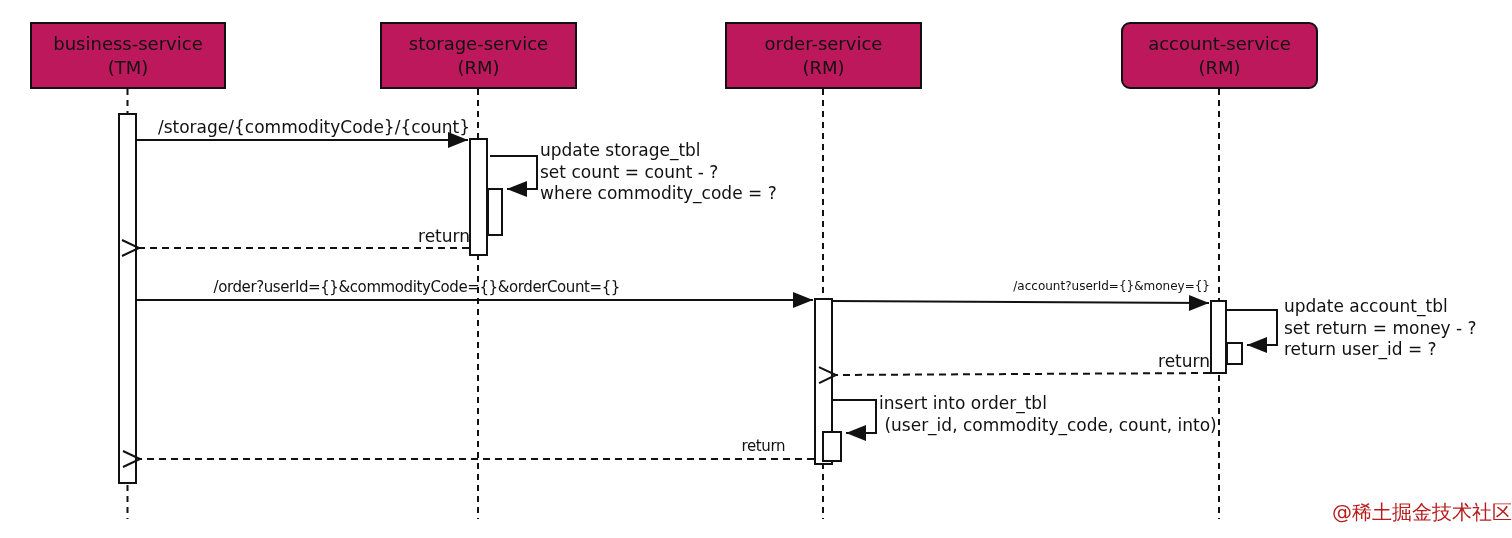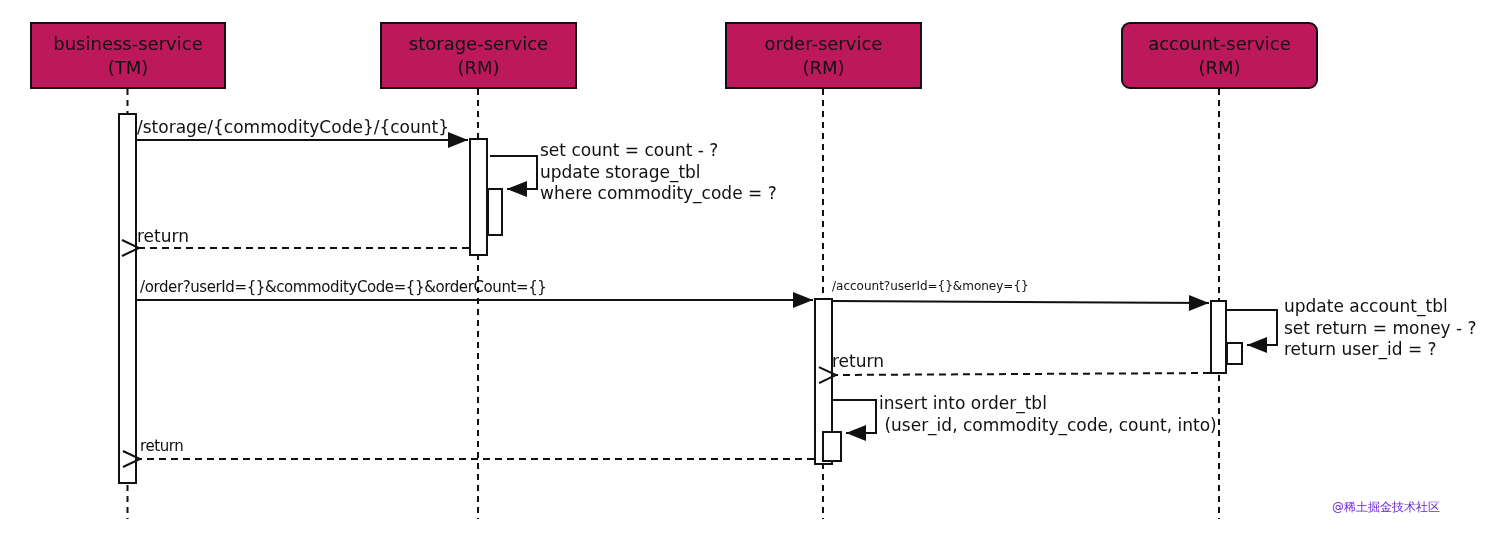--- a/index.html
+++ b/index.html
@@ -26,36 +26,36 @@
   .actor-box span{display:block;}
   .bar{
     position:absolute;
     box-sizing:border-box;
     border:2px solid #111111;
     background:#ffffff;
   }
   .msg-label{
     position:absolute;
     font-size:17px;
-    text-align:left;
+    text-align:right;
     white-space:nowrap;
   }
   .condensed{font-size:15px;letter-spacing:-0.4px;}
   .slim{font-size:12px;}
   .sql-note{
     position:absolute;
     font-size:17px;
     line-height:21.5px;
     white-space:nowrap;
   }
   .sql-line{display:block;white-space:pre;}
   .watermark{
     position:absolute;
-    font-size:12px;
-    color:#6d28d9;
+    font-size:20px;
+    color:#b91c1c;
     white-space:nowrap;
   }
 </style>
 </head>
 <body>
 
 <div class="stage">
 
   <svg class="wires" width="1512" height="538" viewBox="0 0 1512 538">
     <defs>
@@ -111,22 +111,22 @@
   </div>
 
   <div class="msg-label" style="left:137px;width:333px;top:117px;">/storage/{commodityCode}/{count}</div>
   <div class="msg-label" style="left:137px;width:333px;top:226px;">return</div>
   <div class="msg-label condensed" style="left:140px;width:480px;top:278px;">/order?userId={}&amp;commodityCode={}&amp;orderCount={}</div>
   <div class="msg-label slim" style="left:832px;width:378px;top:279px;">/account?userId={}&amp;money={}</div>
   <div class="msg-label" style="left:832px;width:378px;top:351px;">return</div>
   <div class="msg-label condensed" style="left:140px;width:645px;top:437px;">return</div>
 
   <div class="sql-note" style="left:540px;top:140px;">
+    <span class="sql-line">update storage_tbl</span>
     <span class="sql-line">set count = count - ?</span>
-    <span class="sql-line">update storage_tbl</span>
     <span class="sql-line">where commodity_code = ?</span>
   </div>
   <div class="sql-note" style="left:1284px;top:296px;">
     <span class="sql-line">update account_tbl</span>
     <span class="sql-line">set return = money - ?</span>
     <span class="sql-line">return user_id = ?</span>
   </div>
   <div class="sql-note" style="left:879px;top:393px;">
     <span class="sql-line">insert into order_tbl</span>
     <span class="sql-line"> (user_id, commodity_code, count, into)</span>

